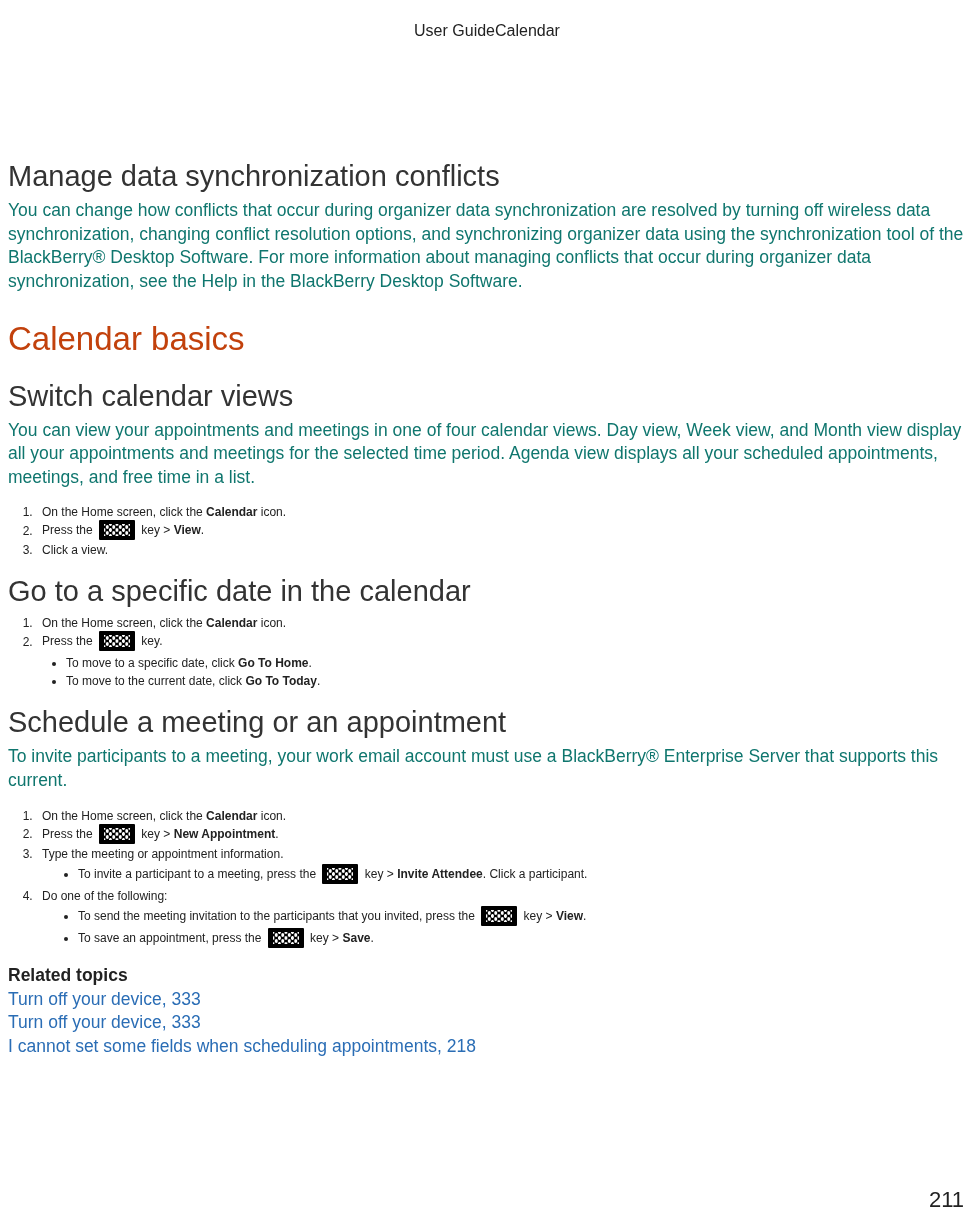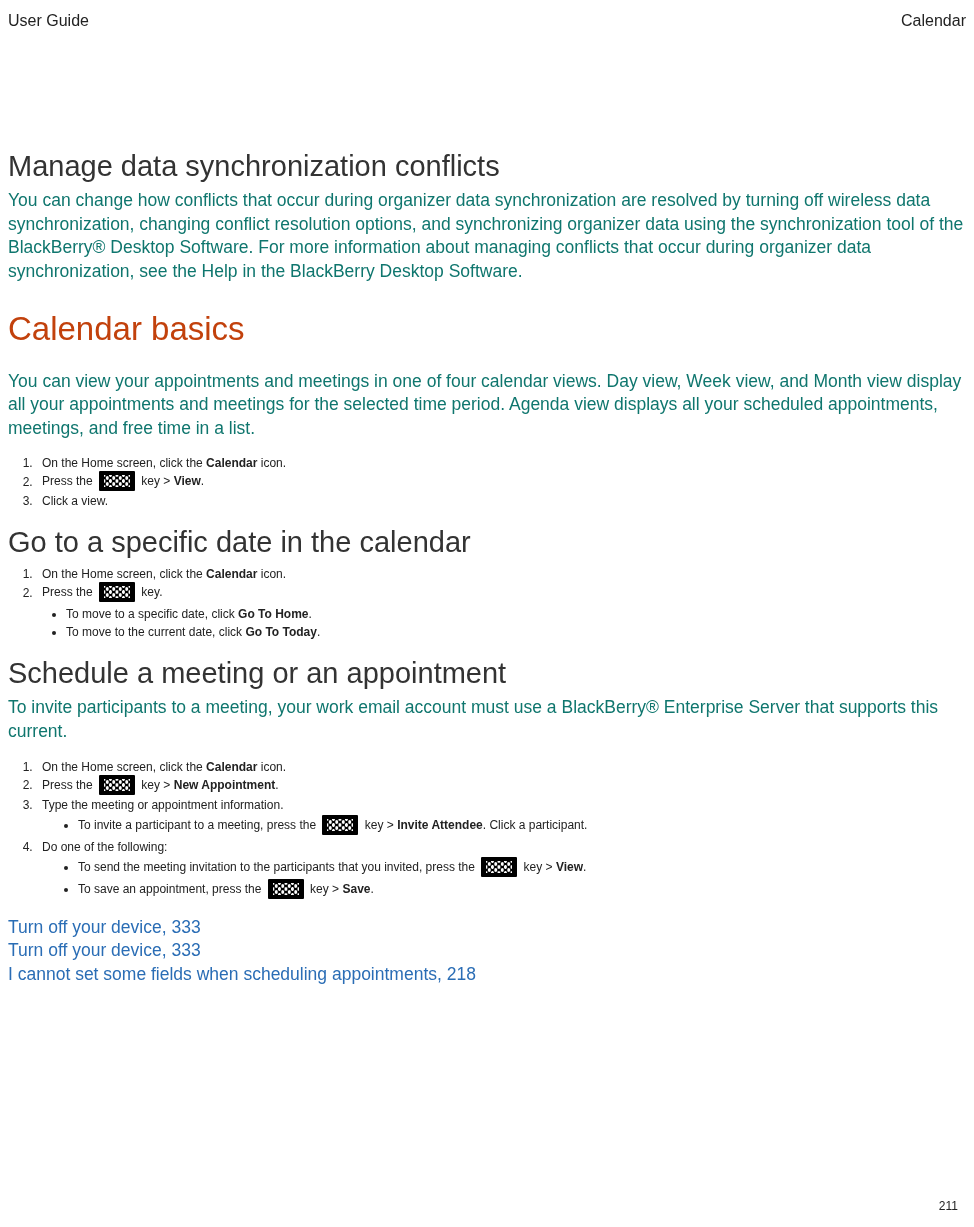--- a/index.html
+++ b/index.html
@@ -9,22 +9,22 @@
       padding: 0;
       width: 974px;
       height: 1227px;
       font-family: "Segoe UI", Arial, sans-serif;
       color: #222;
       background: #fff;
       position: relative;
     }
     .header {
       display: flex;
-      justify-content: space-between;
-      padding: 12px 8px 0 8px;
+      justify-content: center;
+      padding: 22px 8px 0 8px;
       font-size: 16px;
       color: #222;
     }
     .content {
       padding: 120px 8px 0 8px;
     }
     h2.section-heading {
       font-family: "Trebuchet MS", "Segoe UI", sans-serif;
       font-weight: 400;
       font-size: 29px;
@@ -102,40 +102,41 @@
     .link {
       color: #2a6db5;
       font-size: 17.5px;
       line-height: 1.35;
       display: block;
       text-decoration: none;
     }
     .page-number {
       position: absolute;
       bottom: 14px;
-      right: 16px;
-      font-size: 12px;
+      right: 10px;
+      font-size: 22px;
       color: #222;
     }
   </style>
 </head>
 <body>
 
 <div class="header">
   <span>User Guide</span>
   <span>Calendar</span>
 </div>
 
 <div class="content">
 
   <h2 class="section-heading">Manage data synchronization conflicts</h2>
   <p class="body">You can change how conflicts that occur during organizer data synchronization are resolved by turning off wireless data synchronization, changing conflict resolution options, and synchronizing organizer data using the synchronization tool of the BlackBerry® Desktop Software. For more information about managing conflicts that occur during organizer data synchronization, see the Help in the BlackBerry Desktop Software.</p>
 
   <h1 class="chapter-heading">Calendar basics</h1>
 
+  <h2 class="section-heading">Switch calendar views</h2>
   <p class="body">You can view your appointments and meetings in one of four calendar views. Day view, Week view, and Month view display all your appointments and meetings for the selected time period. Agenda view displays all your scheduled appointments, meetings, and free time in a list.</p>
   <ol class="steps">
     <li>
       <span>On the Home screen, click the </span><span class="bold">Calendar</span><span> icon.</span>
     </li>
     <li>
       <span>Press the </span><span class="bb-icon"></span><span> key &gt; </span><span class="bold">View</span><span>.</span>
     </li>
     <li>Click a view.</li>
   </ol>
@@ -181,19 +182,20 @@
         <li>
           <span>To send the meeting invitation to the participants that you invited, press the </span><span class="bb-icon"></span><span> key &gt; </span><span class="bold">View</span><span>.</span>
         </li>
         <li>
           <span>To save an appointment, press the </span><span class="bb-icon"></span><span> key &gt; </span><span class="bold">Save</span><span>.</span>
         </li>
       </ul>
     </li>
   </ol>
 
+  <div class="related-heading">Related topics</div>
   <a class="link">Turn off your device, 333</a>
   <a class="link">Turn off your device, 333</a>
   <a class="link">I cannot set some fields when scheduling appointments, 218</a>
 
 </div>
 
 <div class="page-number">211</div>
 
 </body></html>

